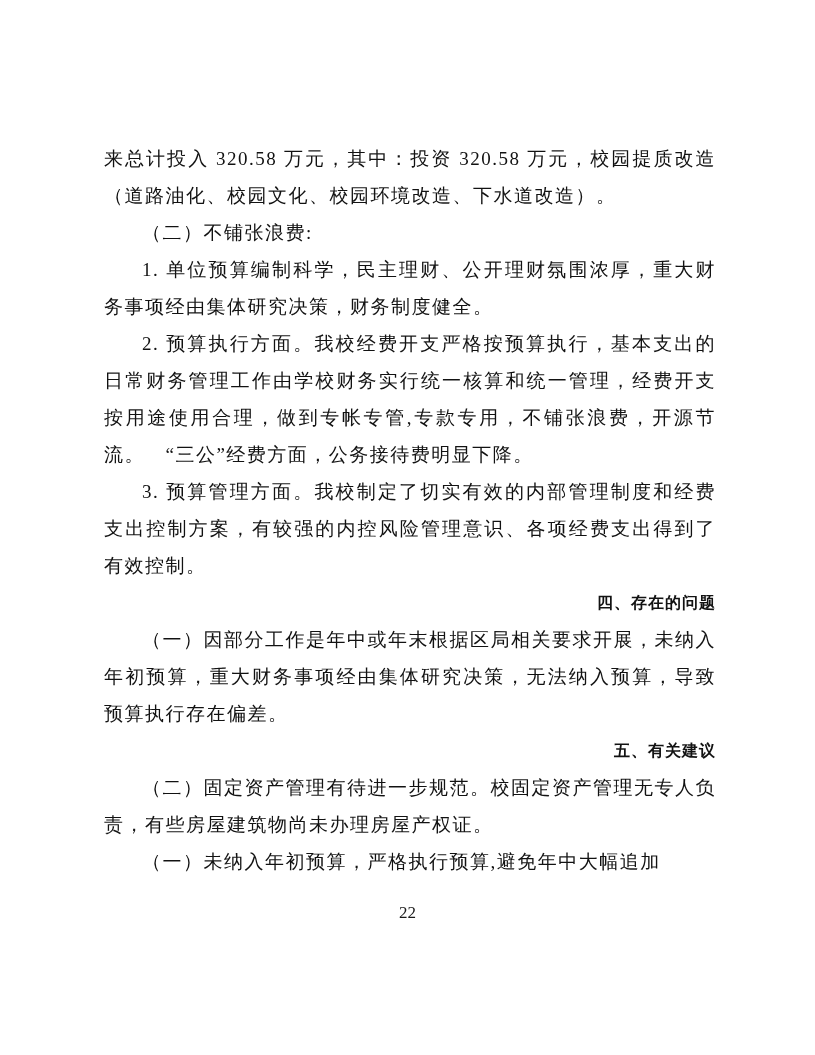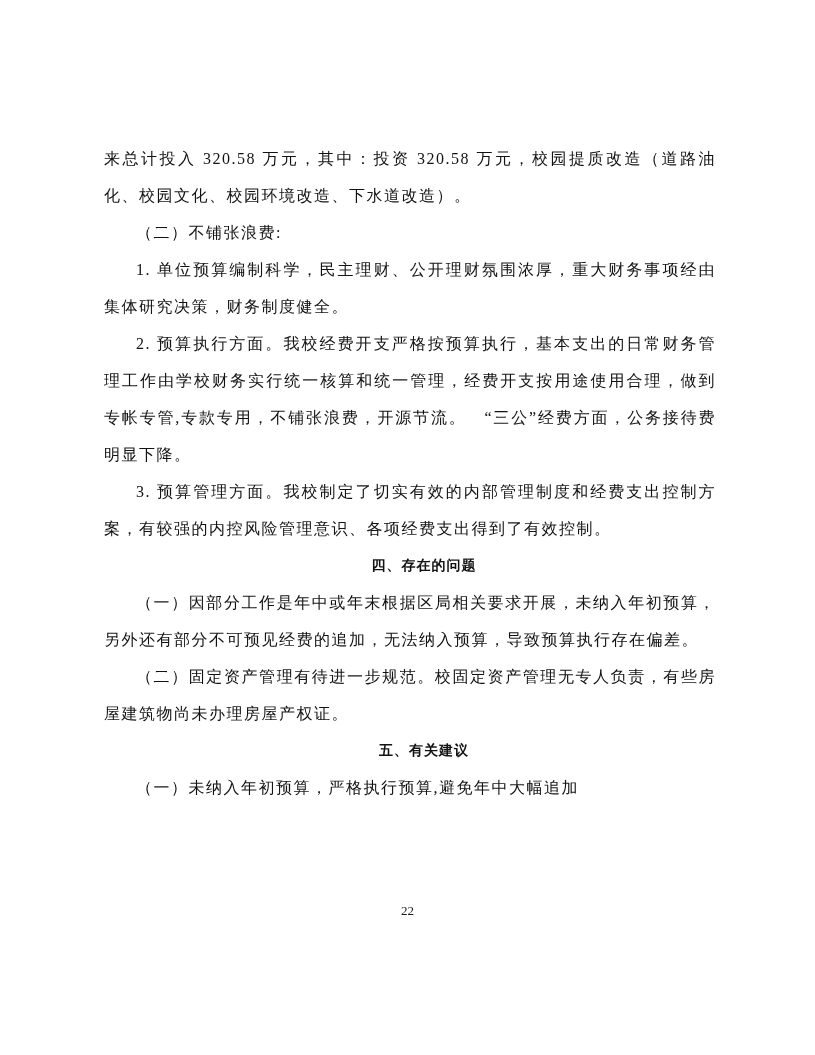--- a/index.html
+++ b/index.html
@@ -17,58 +17,58 @@
     color: #121212;
   }
   .text-block {
     position: absolute;
     left: 104px;
     top: 140px;
     width: 612px;
   }
   .para {
     margin: 0;
-    font-size: 16px;
+    font-size: 19px;
     line-height: 37px;
     letter-spacing: 1.5px;
     text-align: justify;
     text-indent: 2em;
     word-break: break-all;
   }
   .para.no-indent {
     text-indent: 0;
   }
   .para.heading {
     font-family: Liberation Serif, serif;
     font-weight: bold;
-    font-size: 14px;
+    font-size: 16px;
     letter-spacing: 1px;
-    text-align: center;
+    text-align: right;
   }
   .page-number {
     position: absolute;
     left: 0;
     top: 903px;
     width: 100%;
     text-align: center;
-    font-size: 13px;
+    font-size: 17px;
     letter-spacing: 0;
     color: #1a1a1a;
   }
 </style>
 </head>
 <body>
 
 <div class="page">
   <div class="text-block" id="paragraphs">
       <p class="para no-indent">来总计投入 320.58 万元，其中：投资 320.58 万元，校园提质改造（道路油化、校园文化、校园环境改造、下水道改造）。</p>
       <p class="para">（二）不铺张浪费:</p>
       <p class="para">1. 单位预算编制科学，民主理财、公开理财氛围浓厚，重大财务事项经由集体研究决策，财务制度健全。</p>
       <p class="para">2. 预算执行方面。我校经费开支严格按预算执行，基本支出的日常财务管理工作由学校财务实行统一核算和统一管理，经费开支按用途使用合理，做到专帐专管,专款专用，不铺张浪费，开源节流。　“三公”经费方面，公务接待费明显下降。</p>
       <p class="para">3. 预算管理方面。我校制定了切实有效的内部管理制度和经费支出控制方案，有较强的内控风险管理意识、各项经费支出得到了有效控制。</p>
       <p class="para heading">四、存在的问题</p>
-      <p class="para">（一）因部分工作是年中或年末根据区局相关要求开展，未纳入年初预算，另外还有部分不可预见经费的追加，无法纳入预算，导致预算执行存在偏差。</p>
+      <p class="para">（一）因部分工作是年中或年末根据区局相关要求开展，未纳入年初预算，重大财务事项经由集体研究决策，无法纳入预算，导致预算执行存在偏差。</p>
+      <p class="para heading">五、有关建议</p>
       <p class="para">（二）固定资产管理有待进一步规范。校固定资产管理无专人负责，有些房屋建筑物尚未办理房屋产权证。</p>
-      <p class="para heading">五、有关建议</p>
       <p class="para">（一）未纳入年初预算，严格执行预算,避免年中大幅追加</p>
     </div>
   <div class="page-number">22</div>
 </div>
 
 </body></html>

